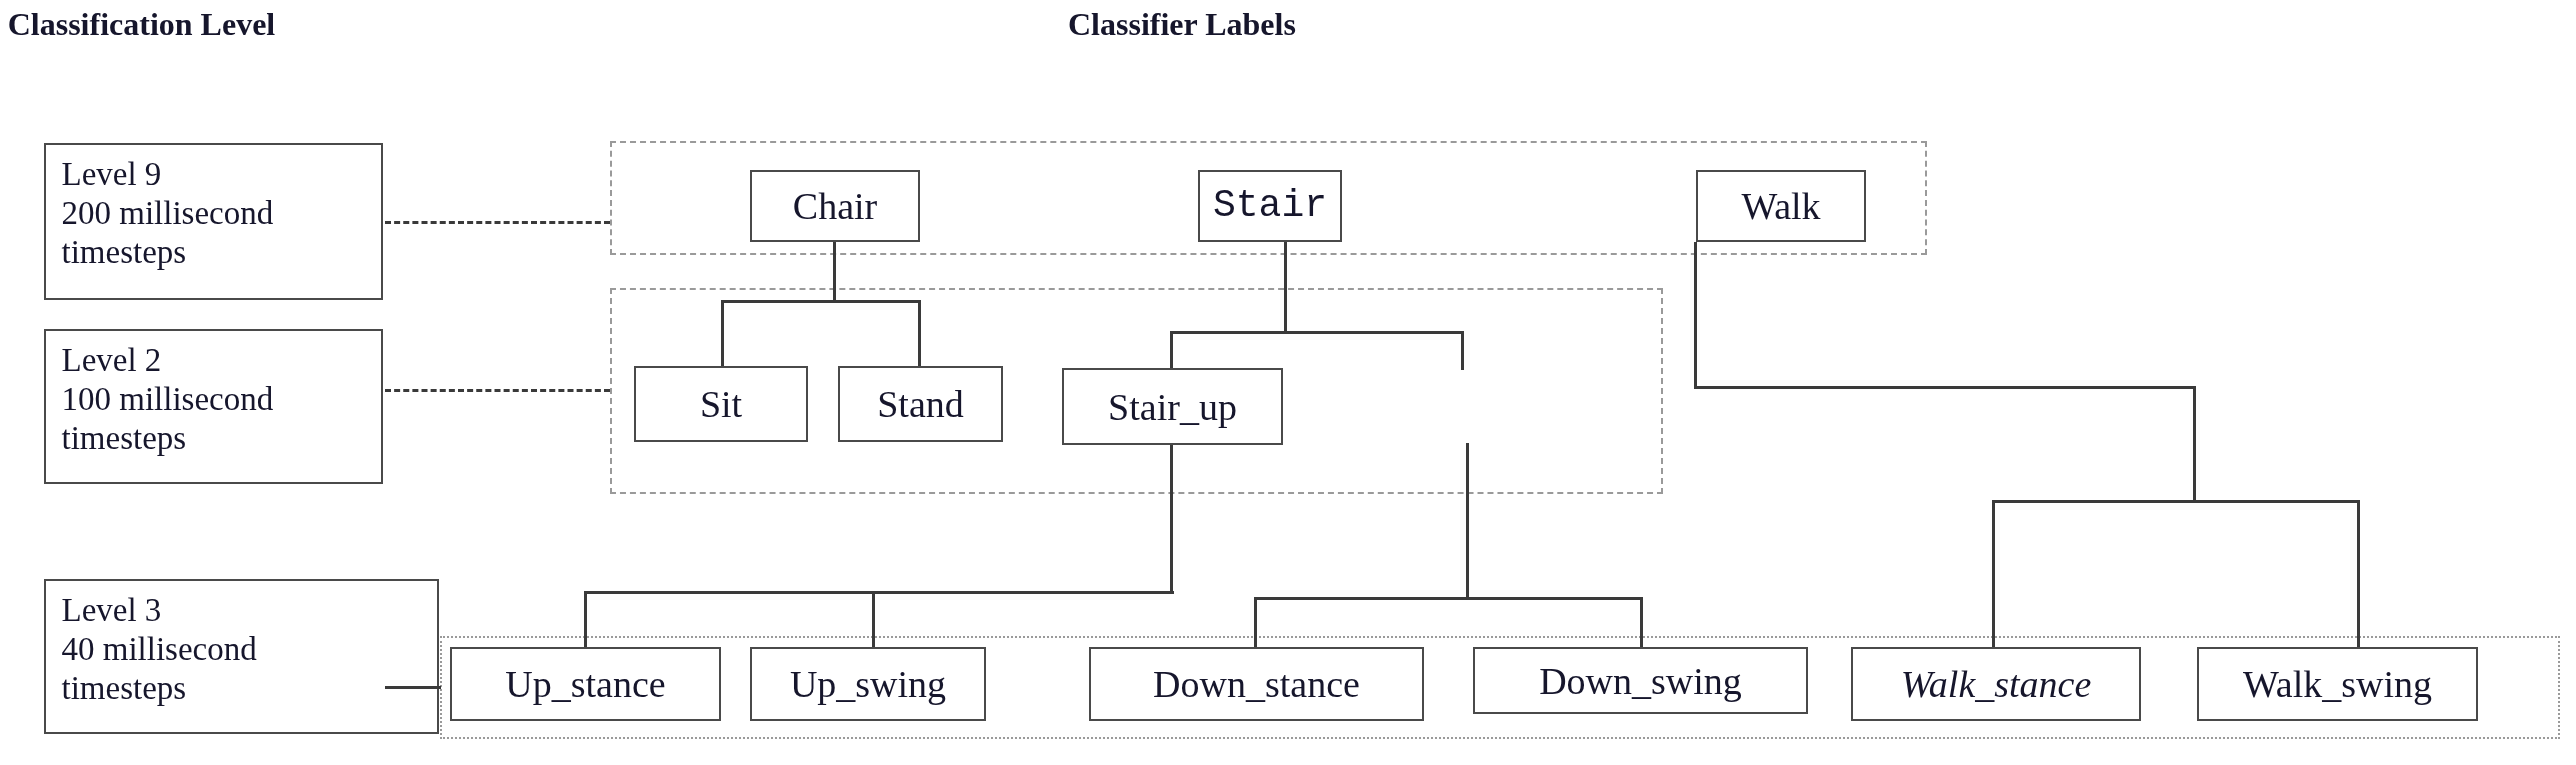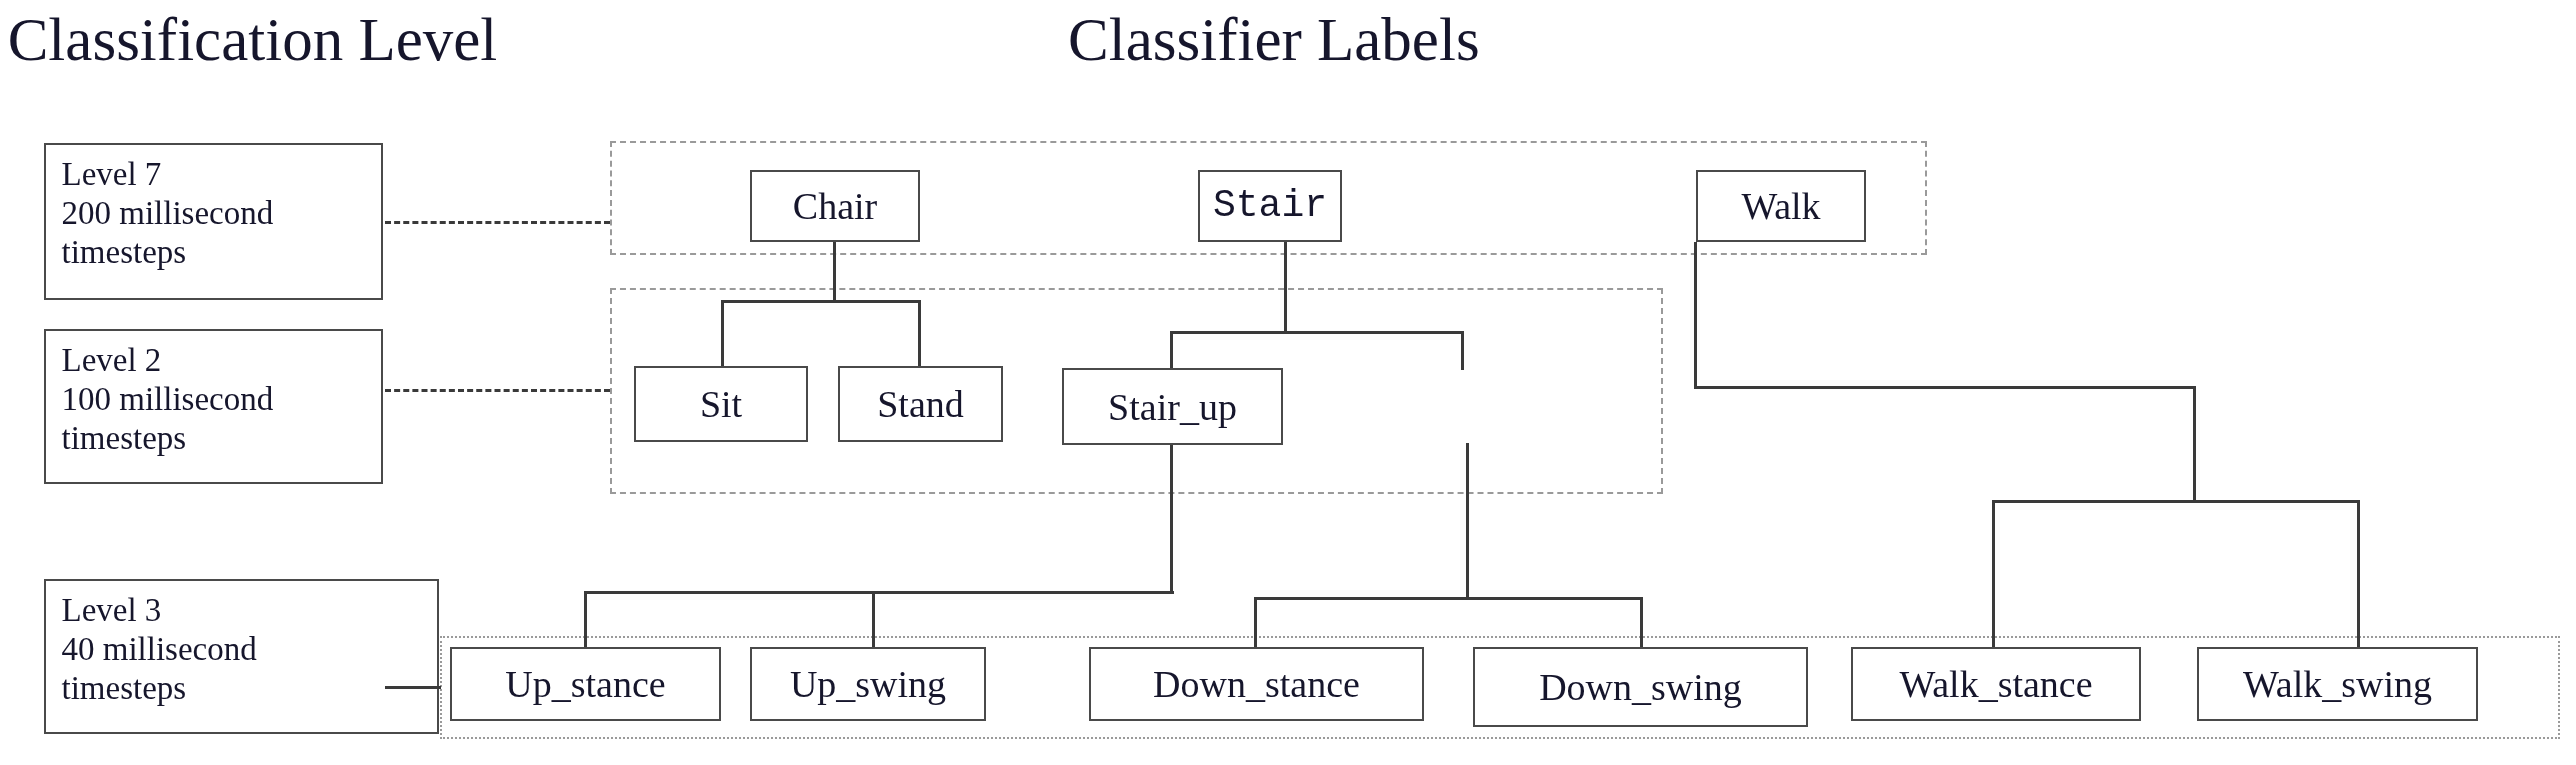--- a/index.html
+++ b/index.html
@@ -15,25 +15,25 @@
     position: relative;
     width: 2576px;
     height: 766px;
     background: #ffffff;
     overflow: hidden;
   }
 
   
   .heading {
     position: absolute;
-    font-size: 61px;
+    font-size: 32px;
     line-height: 1.05;
     color: #16162c;
     white-space: nowrap;
-    font-weight: 400;
+    font-weight: 700;
   }
 
   
   .group-box {
     position: absolute;
     border: 2.9px dashed #9a9a9a;
     box-sizing: border-box;
     background: transparent;
   }
   .group-box.fine {
@@ -104,21 +104,21 @@
 <div id="canvas">
 
   <div class="heading" style="left:7.7px; top:7.7px;">Classification Level</div>
   <div class="heading" style="left:1068px; top:7.7px;">Classifier Labels</div>
 
   <div class="group-box" style="left:610px; top:141px; width:1317px; height:114px;"></div>
   <div class="group-box" style="left:610px; top:288px; width:1053px; height:206px;"></div>
   <div class="group-box fine" style="left:440px; top:636px; width:2120px; height:103px;"></div>
 
   <div class="level-box" style="left:44px; top:143px; width:339px; height:157px;">
-    <span class="ln">Level 7</span>
+    <span class="ln">Level 9</span>
     <span class="ln">200 millisecond</span>
     <span class="ln">timesteps</span>
   </div>
 
   <div class="level-box" style="left:44px; top:329px; width:339px; height:155px;">
     <span class="ln">Level 2</span>
     <span class="ln">100 millisecond</span>
     <span class="ln">timesteps</span>
   </div>
 
@@ -136,22 +136,22 @@
   <div class="node" style="left:1198px; top:170px; width:144px; height:72px;font-family:Liberation Mono, monospace;">Stair</div>
   <div class="node" style="left:1696px; top:170px; width:170px; height:72px;">Walk</div>
 
   <div class="node" style="left:634px; top:366px; width:174px; height:76px;">Sit</div>
   <div class="node" style="left:838px; top:366px; width:165px; height:76px;">Stand</div>
   <div class="node" style="left:1062px; top:368px; width:221px; height:77px;">Stair_up</div>
 
   <div class="node" style="left:450px; top:647px; width:271px; height:74px;">Up_stance</div>
   <div class="node" style="left:750px; top:647px; width:236px; height:74px;">Up_swing</div>
   <div class="node" style="left:1089px; top:647px; width:335px; height:74px;">Down_stance</div>
-  <div class="node" style="left:1473px; top:647px; width:335px; height:80px;">Down_swing</div>
-  <div class="node" style="left:1851px; top:647px; width:290px; height:74px;">Walk_stance</div>
+  <div class="node" style="left:1473px; top:647px; width:335px; height:67px;">Down_swing</div>
+  <div class="node" style="left:1851px; top:647px; width:290px; height:74px;font-style:italic;">Walk_stance</div>
   <div class="node" style="left:2197px; top:647px; width:281px; height:74px;">Walk_swing</div>
 
   <div class="vline" style="left:833px; top:242px; height:60px;"></div>
   <div class="hline" style="left:721px; top:300px; width:199px;"></div>
   <div class="vline" style="left:721px; top:300px; height:68px;"></div>
   <div class="vline" style="left:918px; top:300px; height:68px;"></div>
 
   <div class="vline" style="left:1284px; top:242px; height:91px;"></div>
   <div class="hline" style="left:1170px; top:331px; width:293px;"></div>
   <div class="vline" style="left:1170px; top:331px; height:39px;"></div>

